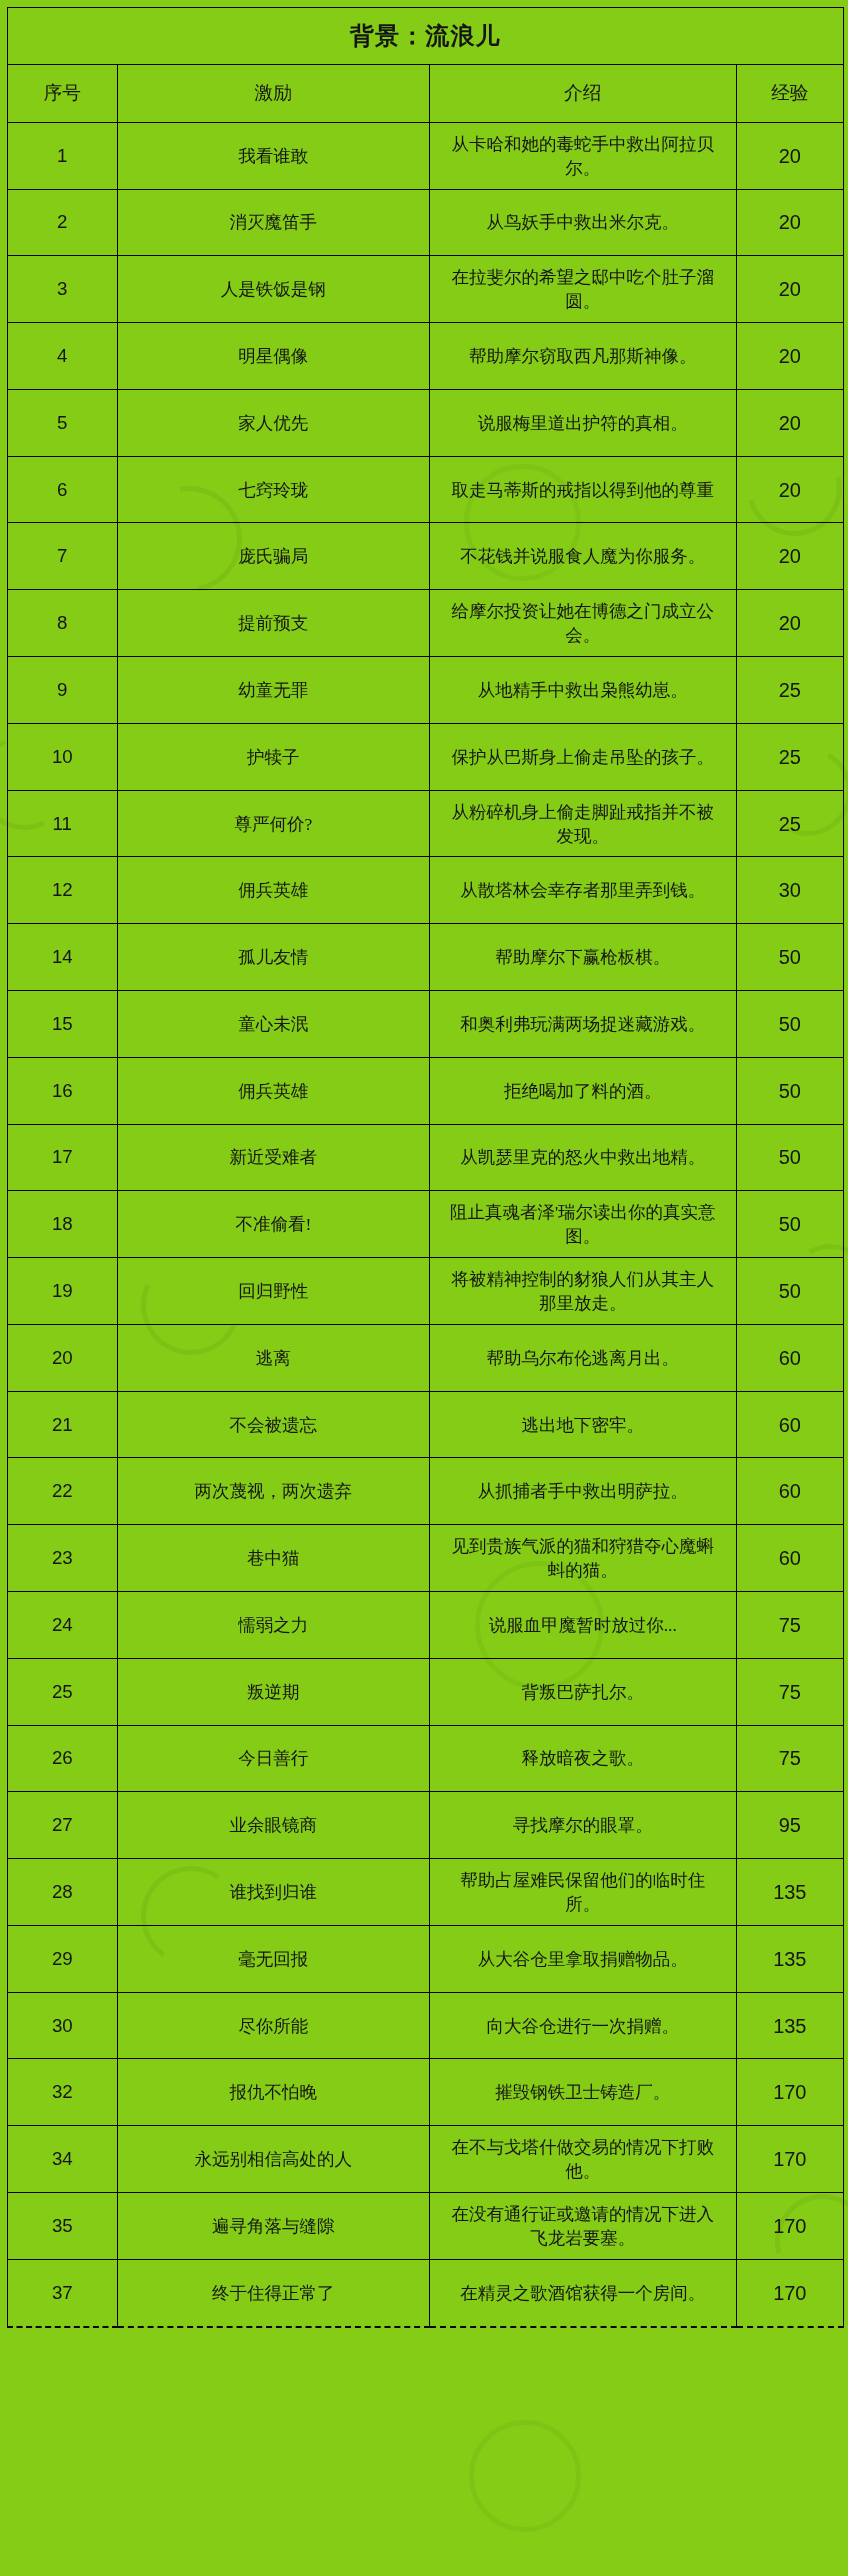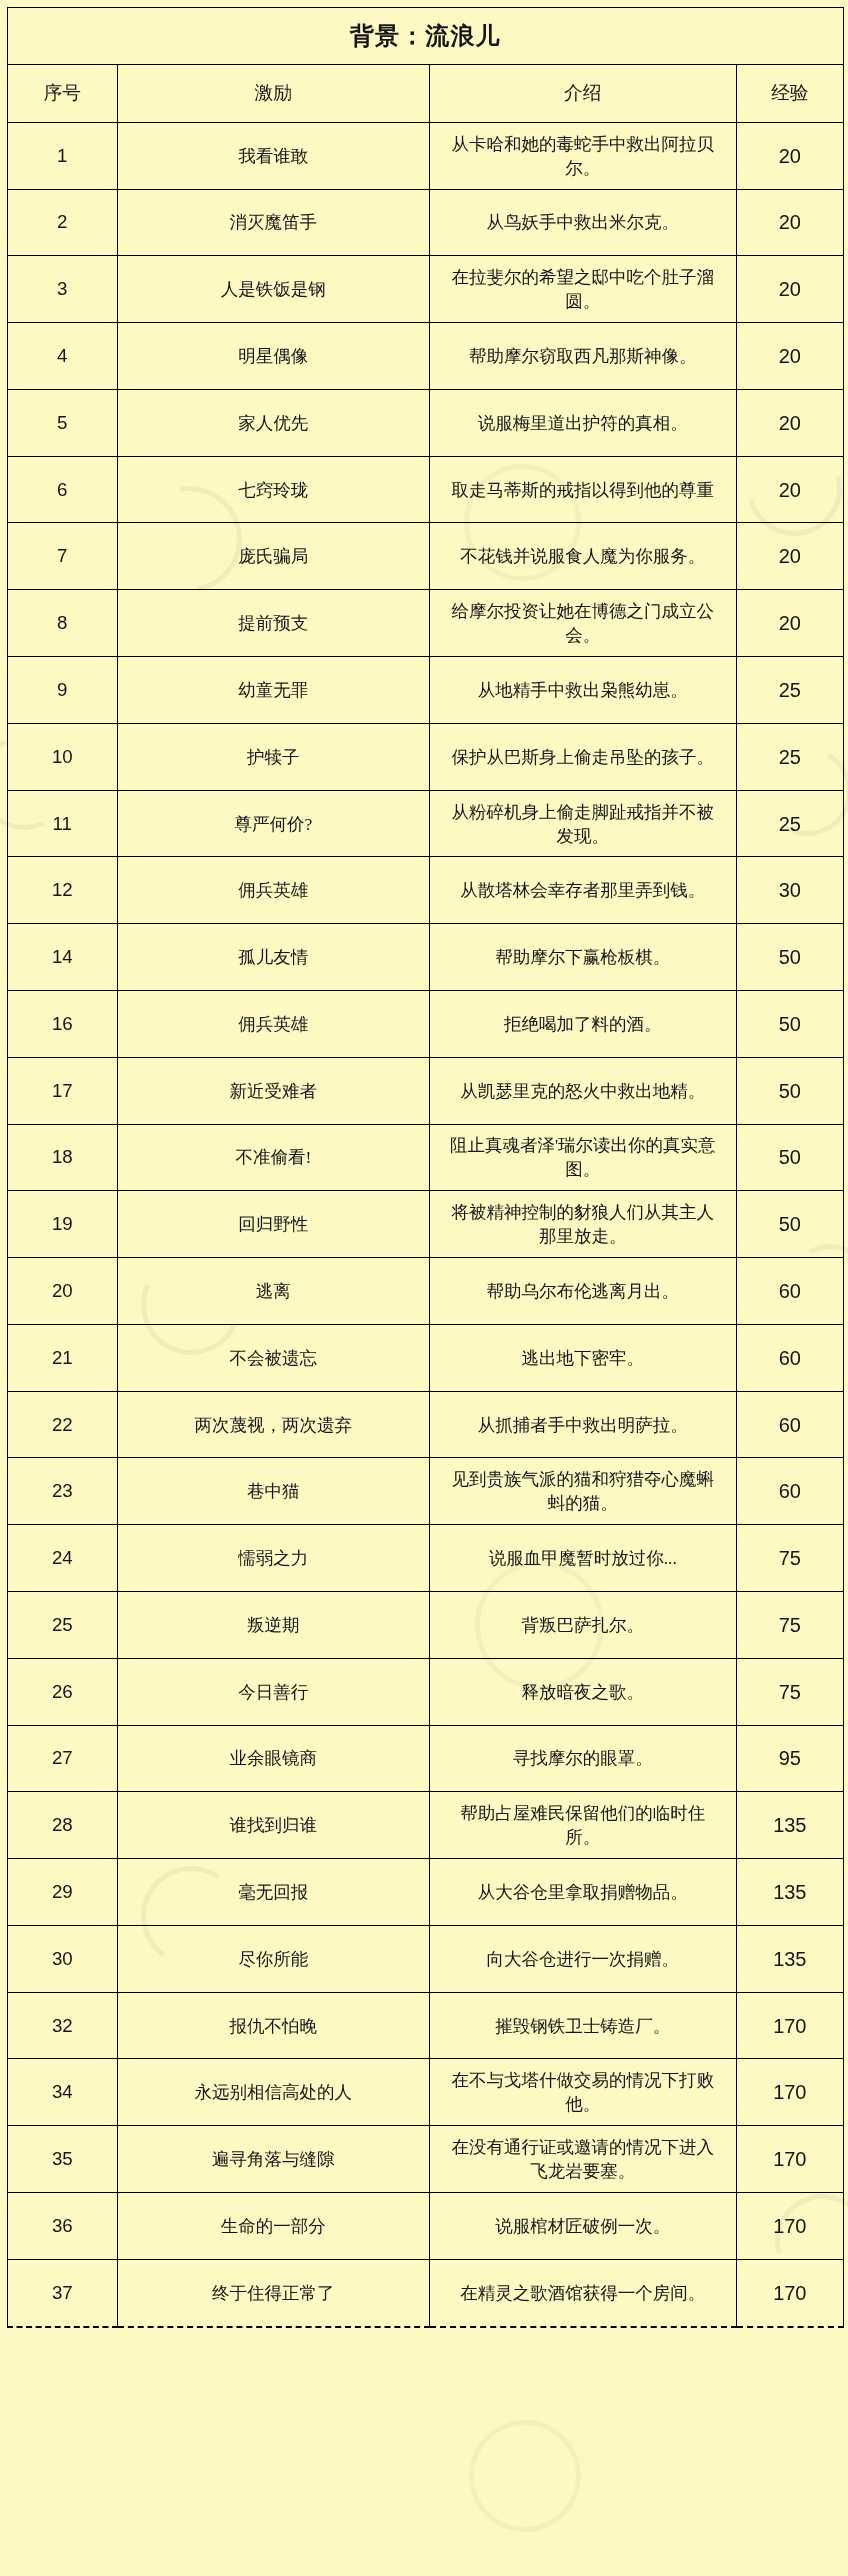--- a/index.html
+++ b/index.html
@@ -1,19 +1,19 @@
 <!DOCTYPE html>
 <html style="font-size:9px"><head>
 <meta charset="utf-8">
 <style>
   html,body{margin:0;padding:0;background:#ffffff;}
   .sheet{
     position:relative;
     width:848px;height:2576px;
-    background:#fef9c3;
+    background:#84cc16;
     overflow:hidden;
     font-family:"Liberation Serif", serif;
     color:#151515;
   }
   table.bg-table{
     position:absolute;left:6.8px;top:6.8px;
     width:836px;
     border-collapse:collapse;
     table-layout:fixed;
     border:1.7px solid #000;
@@ -173,20 +173,26 @@
           <td>从散塔林会幸存者那里弄到钱。</td>
           <td class="num xp">30</td>
         </tr>
         <tr>
           <td class="num">14</td>
           <td>孤儿友情</td>
           <td>帮助摩尔下赢枪板棋。</td>
           <td class="num xp">50</td>
         </tr>
         <tr>
+          <td class="num">15</td>
+          <td>童心未泯</td>
+          <td>和奥利弗玩满两场捉迷藏游戏。</td>
+          <td class="num xp">50</td>
+        </tr>
+        <tr>
           <td class="num">16</td>
           <td>佣兵英雄</td>
           <td>拒绝喝加了料的酒。</td>
           <td class="num xp">50</td>
         </tr>
         <tr>
           <td class="num">17</td>
           <td>新近受难者</td>
           <td>从凯瑟里克的怒火中救出地精。</td>
           <td class="num xp">50</td>
@@ -281,26 +287,20 @@
           <td>在不与戈塔什做交易的情况下打败他。</td>
           <td class="num xp">170</td>
         </tr>
         <tr>
           <td class="num">35</td>
           <td>遍寻角落与缝隙</td>
           <td>在没有通行证或邀请的情况下进入飞龙岩要塞。</td>
           <td class="num xp">170</td>
         </tr>
         <tr>
-          <td class="num">36</td>
-          <td>生命的一部分</td>
-          <td>说服棺材匠破例一次。</td>
-          <td class="num xp">170</td>
-        </tr>
-        <tr>
           <td class="num">37</td>
           <td>终于住得正常了</td>
           <td>在精灵之歌酒馆获得一个房间。</td>
           <td class="num xp">170</td>
         </tr>
       </tbody>
   </table>
 </div>
 
 

